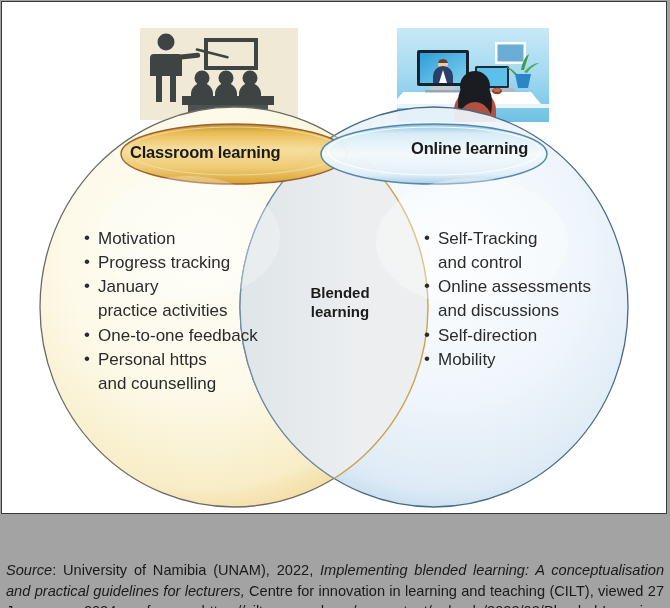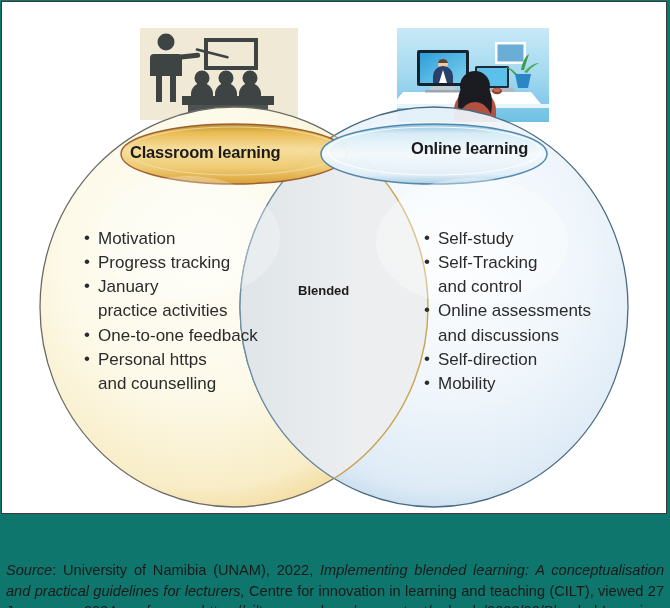--- a/index.html
+++ b/index.html
@@ -12,21 +12,21 @@
     height: 608px;
     font-family: "Liberation Sans", sans-serif;
     overflow: hidden;
     position: relative;
   }
 
   #page {
     position: relative;
     width: 670px;
     height: 608px;
-    background: #0f766e;
+    background: #a3a3a3;
   }
 
   
   .diagram-frame {
     position: absolute;
     left: 1px;
     top: 1px;
     width: 666px;
     height: 513px;
     border: 1px solid #3a3a3a;
@@ -76,22 +76,23 @@
     white-space: nowrap;
   }
   .cap-classroom { left: 128px; top: 141px; }
   .cap-online    { left: 409px; top: 137px; }
 
   .cap-blend {
     position: absolute;
     left: 296px;
     top: 281px;
     width: 84px;
+    text-align: center;
     font-weight: bold;
-    font-size: 13px;
+    font-size: 15px;
     line-height: 1.28;
     color: #1b1b1b;
   }
 
   
   ul.blist {
     position: absolute;
     margin: 16px;
     padding: 0;
     list-style: none;
@@ -288,33 +289,33 @@
         <ellipse cx="186" cy="236" rx="92" ry="62" fill="#ffffff" opacity="0.28"></ellipse>
         <ellipse cx="470" cy="240" rx="96" ry="64" fill="#ffffff" opacity="0.34"></ellipse>
       </svg>
     </div>
 
     <div class="cap cap-classroom">Classroom learning</div>
     <div class="cap cap-online">Online learning</div>
 
     <div class="cap-blend">
       <div>Blended</div>
+      <div>learning</div>
     </div>
 
     <ul class="blist list-left">
         <li class="bullet"><span>Motivation</span></li>
         <li class="bullet"><span>Progress tracking</span></li>
         <li class="bullet"><span>January</span></li>
         <li class="cont"><span>practice activities</span></li>
         <li class="bullet"><span>One-to-one feedback</span></li>
         <li class="bullet"><span>Personal https</span></li>
         <li class="cont"><span>and counselling</span></li>
       </ul>
     <ul class="blist list-right">
-        <li class="bullet"><span>Self-study</span></li>
         <li class="bullet"><span>Self-Tracking</span></li>
         <li class="cont"><span>and control</span></li>
         <li class="bullet"><span>Online assessments</span></li>
         <li class="cont"><span>and discussions</span></li>
         <li class="bullet"><span>Self-direction</span></li>
         <li class="bullet"><span>Mobility</span></li>
       </ul>
 
   </div>
 

